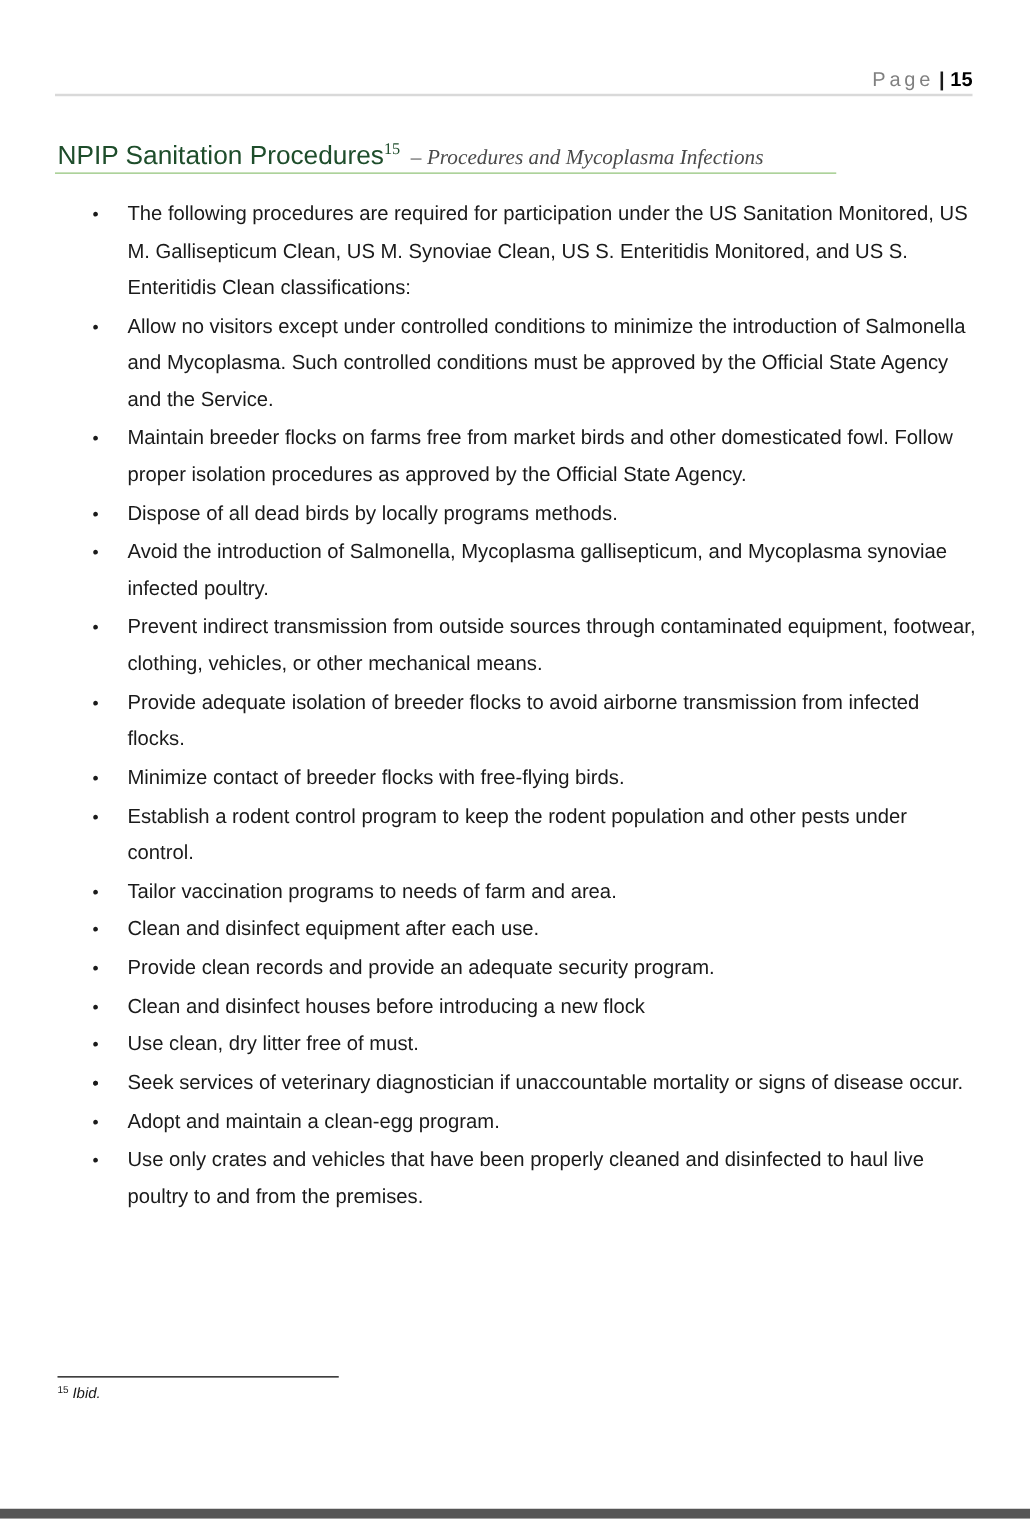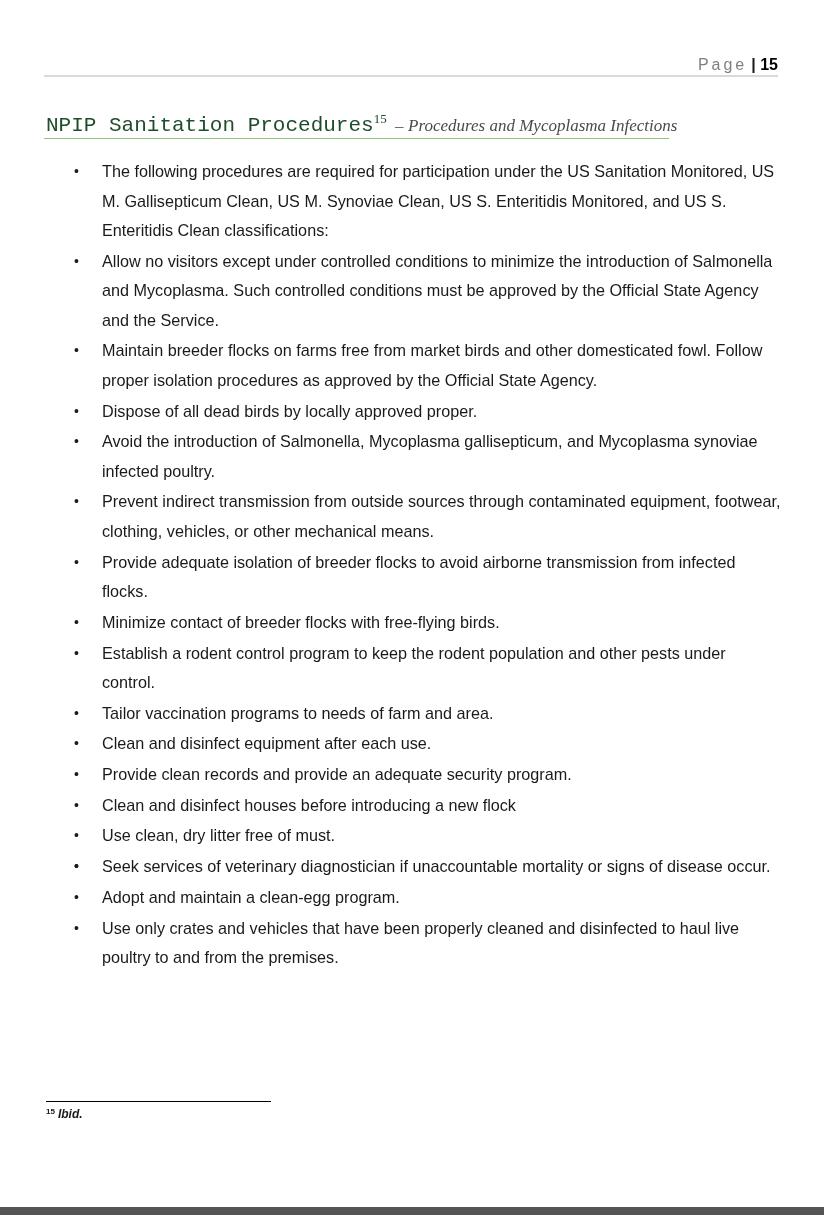--- a/index.html
+++ b/index.html
@@ -5,32 +5,32 @@
     html, body { margin: 0; padding: 0; background: #ffffff; }
     body { width: 824px; height: 1215px; position: relative; overflow: hidden; font-family: "Liberation Sans", sans-serif; color: #1a1a1a; }
     .header { position: absolute; left: 44px; top: 55px; width: 734px; height: 20px; }
     .page-label { position: absolute; right: 0; top: 0; font-size: 16px; line-height: 20px; }
     .page-word { color: #808080; letter-spacing: 3px; text-align: right; }
     .page-sep { color: #1a1a1a; font-weight: bold; margin-left: 4px; }
     .page-num { color: #000; font-weight: bold; }
     .header-rule { position: absolute; left: 44px; top: 75px; width: 734px; height: 2px; background: #d9d9d9; }
 
     .title { position: absolute; left: 46px; top: 111px; width: 623px; height: 26px; white-space: nowrap; }
-    .title-main { font-family: Liberation Mono, monospace; font-size: 21px; color: #1e4d2b; }
+    .title-main { font-family: Liberation Sans, sans-serif; font-size: 21px; color: #1e4d2b; }
     .title-sup { font-family: "Liberation Serif", serif; font-size: 13px; color: #1e4d2b; vertical-align: 8px; }
     .title-dash { font-family: "Liberation Serif", serif; font-size: 17px; color: #555; margin-left: 4px; }
     .title-sub { font-family: "Liberation Serif", serif; font-style: italic; font-size: 17px; color: #4a4a4a; }
     .title-rule { position: absolute; left: 44px; top: 138px; width: 625px; height: 1px; background: #92c47a; }
 
     .list { position: absolute; left: 0; top: 157px; margin: 0; padding: 0; list-style: none; }
     .list li { position: relative; padding-left: 102px; width: 680px; font-size: 16.2px; line-height: 29.5px; margin-bottom: 1.2px; }
     .bullet { position: absolute; left: 74px; top: 0; font-size: 14px; }
 
     .fn-rule { position: absolute; left: 46px; top: 1101px; width: 225px; height: 1px; background: #000; }
-    .footnote { position: absolute; left: 46px; top: 1107px; font-size: 12px; font-weight: bold; }
+    .footnote { position: absolute; left: 46px; top: 1107px; font-size: 12px; }
     .fn-sup { font-size: 8px; vertical-align: 4px; margin-right: 3px; }
     .fn-text { font-style: italic; }
 
     .bottom-bar { position: absolute; left: 0; top: 1207px; width: 824px; height: 8px; background: #555555; }
   </style>
 </head>
 <body>
 
 <div class="header">
   <div class="page-label">
@@ -44,21 +44,21 @@
   <span class="title-main">NPIP Sanitation Procedures</span><sup class="title-sup">15</sup>
   <span class="title-dash">–</span>
   <span class="title-sub">Procedures and Mycoplasma Infections</span>
 </div>
 <div class="title-rule"></div>
 
 <ul class="list">
   <li><span class="bullet">•</span><span>The following procedures are required for participation under the US Sanitation Monitored, US M. Gallisepticum Clean, US M. Synoviae Clean, US S. Enteritidis Monitored, and US S. Enteritidis Clean classifications:</span></li>
   <li><span class="bullet">•</span><span>Allow no visitors except under controlled conditions to minimize the introduction of Salmonella and Mycoplasma. Such controlled conditions must be approved by the Official State Agency and the Service.</span></li>
   <li><span class="bullet">•</span><span>Maintain breeder flocks on farms free from market birds and other domesticated fowl. Follow proper isolation procedures as approved by the Official State Agency.</span></li>
-  <li><span class="bullet">•</span><span>Dispose of all dead birds by locally approved proper.</span></li>
+  <li><span class="bullet">•</span><span>Dispose of all dead birds by locally programs methods.</span></li>
   <li><span class="bullet">•</span><span>Avoid the introduction of Salmonella, Mycoplasma gallisepticum, and Mycoplasma synoviae infected poultry.</span></li>
   <li><span class="bullet">•</span><span>Prevent indirect transmission from outside sources through contaminated equipment, footwear, clothing, vehicles, or other mechanical means.</span></li>
   <li><span class="bullet">•</span><span>Provide adequate isolation of breeder flocks to avoid airborne transmission from infected flocks.</span></li>
   <li><span class="bullet">•</span><span>Minimize contact of breeder flocks with free-flying birds.</span></li>
   <li><span class="bullet">•</span><span>Establish a rodent control program to keep the rodent population and other pests under control.</span></li>
   <li><span class="bullet">•</span><span>Tailor vaccination programs to needs of farm and area.</span></li>
   <li><span class="bullet">•</span><span>Clean and disinfect equipment after each use.</span></li>
   <li><span class="bullet">•</span><span>Provide clean records and provide an adequate security program.</span></li>
   <li><span class="bullet">•</span><span>Clean and disinfect houses before introducing a new flock</span></li>
   <li><span class="bullet">•</span><span>Use clean, dry litter free of must.</span></li>

